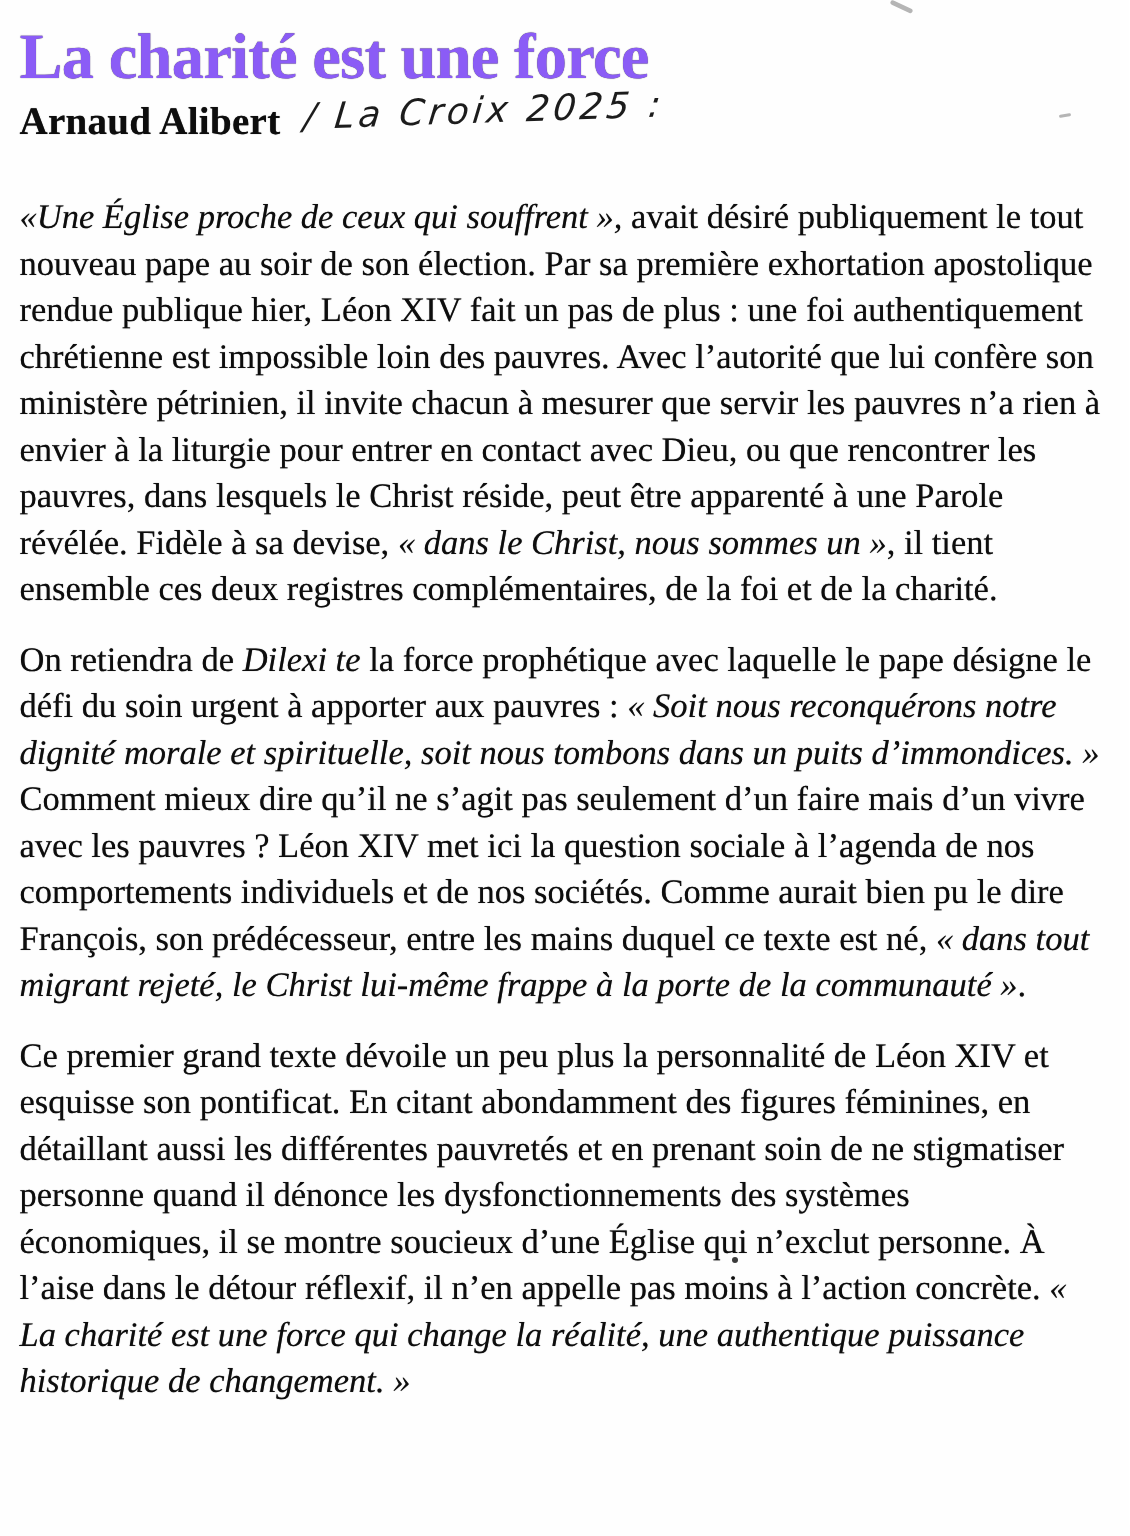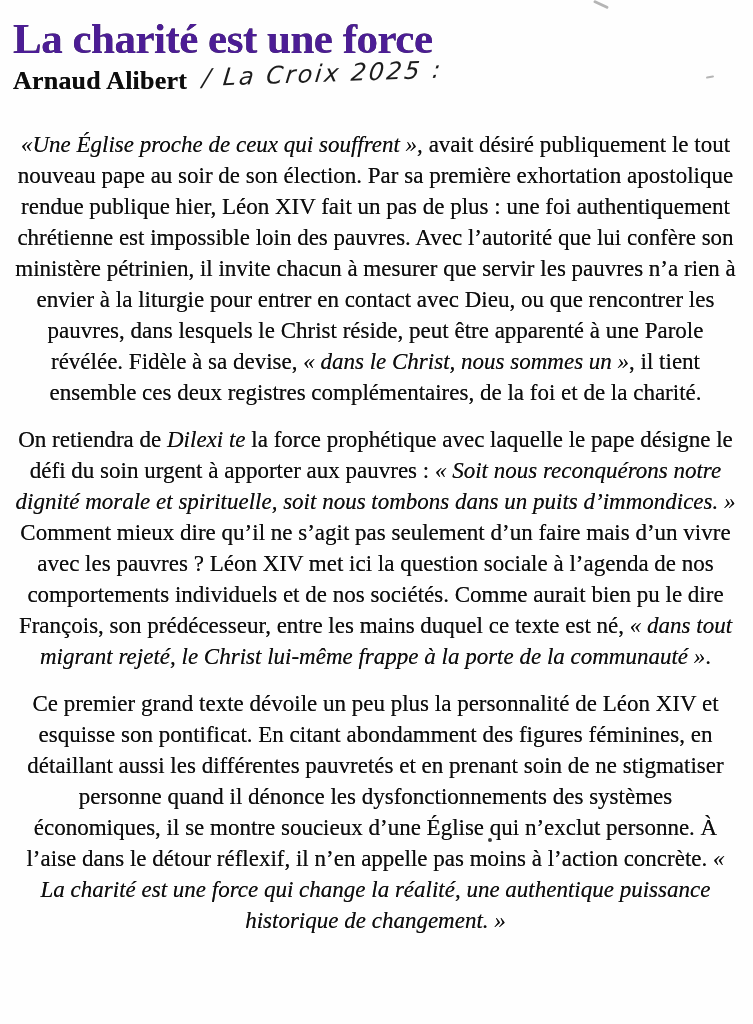--- a/index.html
+++ b/index.html
@@ -19,21 +19,21 @@
   .page-inner {
     padding: 16px 14px 0 13px;
   }
   h1.article-title {
     margin: 0;
     padding: 0;
     font-size: 43px;
     line-height: 46px;
     font-weight: bold;
     letter-spacing: -0.5px;
-    color: #4c1d95;
+    color: #8b5cf6;
     text-shadow: 0 0 0.6px rgba(0,0,0,0.75);
   }
   .byline-row {
     display: flex;
     align-items: baseline;
     gap: 14px;
     margin-top: 4px;
     height: 36px;
   }
   .byline {
@@ -56,21 +56,21 @@
     white-space: nowrap;
   }
   .article-body {
     margin-top: 27px;
     font-size: 23px;
     line-height: 31px;
     text-shadow: 0 0 0.5px rgba(0,0,0,0.65);
   }
   .article-body p {
     margin: 0 1px 16px 0;
-    text-align: center;
+    text-align: left;
   }
   .article-body em {
     font-style: italic;
   }
   .speck {
     position: absolute;
     background: #9a9a9a;
     border-radius: 50%;
   }
   .speck-smudge {

